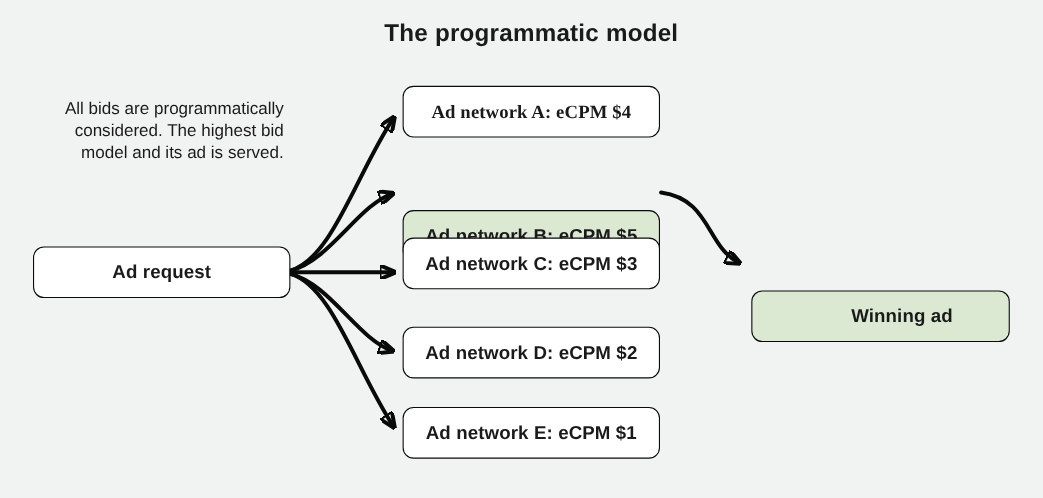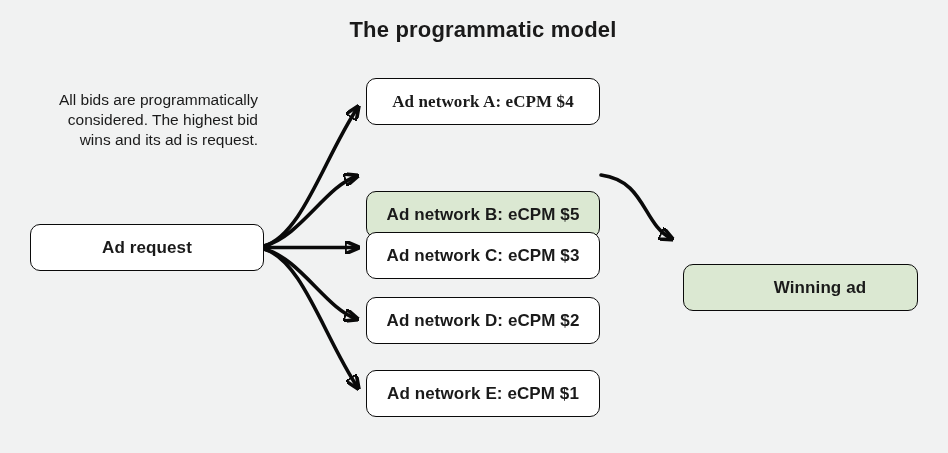--- a/index.html
+++ b/index.html
@@ -54,21 +54,21 @@
     letter-spacing: 0.1px;
   }
   .node.highlight {
     background: var(--highlight, #dbe8d2);
     margin-top: 40px;
   }
   .node-ad-request  { left: 30px;  top: 224px; width: 234px; }
   .net              { left: 366px; width: 234px; }
   .net-a { top: 78px; font-family: Liberation Serif, serif;  }
   .net-b { top: 151px; }
-  .net-c { top: 232px; text-align: center; }
+  .net-c { top: 216px; text-align: center; }
   .net-d { top: 297px; }
   .net-e { top: 370px; }
   .node-winning-ad  { left: 683px; top: 224px; width: 235px; padding-left: 39px; }
   .arrows {
     position: absolute;
     left: 0;
     top: 0;
     pointer-events: none;
   }
   .arrows path {
@@ -81,21 +81,21 @@
 </head>
 <body style="--bg: #f1f2f2; --boxfill: #ffffff; --highlight: #dbe8d2; --arrow: #0a0a0a; --text: #1a1a1a;">
 
 <div class="diagram">
 
   <div class="title">The programmatic model</div>
 
   <div class="description">
     <div>All bids are programmatically</div>
     <div>considered. The highest bid</div>
-    <div>wins and its ad is request.</div>
+    <div>model and its ad is served.</div>
   </div>
 
   <svg class="arrows" width="948" height="453" viewBox="0 0 948 453">
     <defs>
       <marker id="ah" markerUnits="userSpaceOnUse" markerWidth="15" markerHeight="13" refX="13" refY="6.5" orient="auto">
         <path d="M0,0 L15,6.5 L0,13 Z" fill="#0a0a0a" stroke="none"></path>
       </marker>
     </defs>
     <path d="M 264 246 C 302 235, 324 158, 358 107" marker-end="url(#ah)"></path>
     <path d="M 264 246 C 300 237, 326 186, 357 176" marker-end="url(#ah)"></path>

